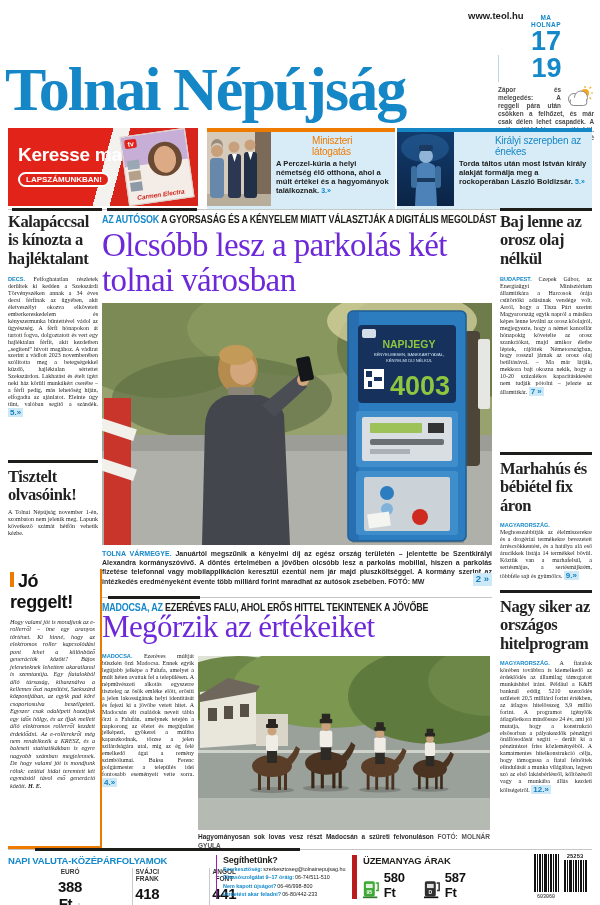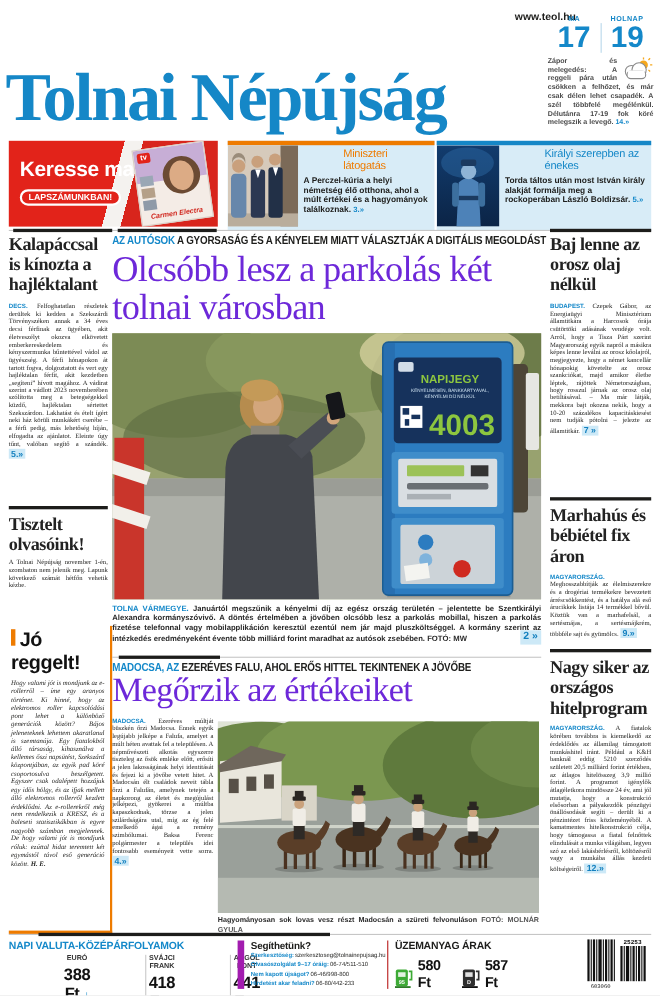--- a/index.html
+++ b/index.html
@@ -5,21 +5,21 @@
   html,body{margin:0;padding:0;background:#e8e8e8;}
   .page{position:relative;width:600px;height:905px;background:#fff;overflow:hidden;
         font-family:"Liberation Sans",sans-serif;color:#1d1d1b;}
   .abs{position:absolute;}
   
   .dateline{top:12px;left:9px;font-size:8px;color:#1d1d1b;letter-spacing:.1px;}
   .website{top:10px;left:468px;font-size:9.5px;font-weight:bold;}
   .masthead{top:18px;left:5px;font-family:"Liberation Serif",serif;font-weight:bold;
             font-size:62px;line-height:1;color:#1587c7;letter-spacing:-2px;margin-top:40px;}
   .weather{top:14px;left:498px;width:96px;}
-  .w-row{display:flex;}
+  .w-row{display:flex;flex-direction:column;}
   .w-cell{flex:1;text-align:center;}
   .w-lab{font-size:6.5px;font-weight:bold;color:#1587c7;letter-spacing:.4px;}
   .w-temp{font-size:27px;font-weight:800;color:#1488c9;line-height:1;}
   .w-div{border-left:1px solid #b8d8ea;}
   .w-text{margin-top:4px;font-size:6.4px;line-height:1.25;font-weight:bold;color:#4a4a4a;text-align:justify;}
   .w-text svg{float:right;margin:0 0 1px 3px;}
   .w-ref{color:#1488c9;font-weight:bold;}
   
   .promo{top:128px;height:78px;overflow:hidden;}
   .promo-left{left:8px;width:190px;background:linear-gradient(105deg,#e2231a 0 50%,#f4f2ef 50% 58%,#d8251c 58% 100%);}
@@ -74,24 +74,24 @@
   .greet-sig{font-weight:bold;}
   
   .f-title-blue{font-size:9.5px;font-weight:800;color:#1488c9;letter-spacing:-.2px;}
   .f-title-dark{font-size:9.5px;font-weight:800;color:#1d1d1b;letter-spacing:-.2px;}
   .cur-row{display:flex;margin-top:2px;}
   .cur-item{flex:1;text-align:center;padding:0 2px;margin-left:48px;}
   .cur-item + .cur-item{border-left:1px solid #c9c9c9;}
   .cur-lab{font-size:6.5px;font-weight:bold;color:#333;}
   .cur-val{font-size:15px;font-weight:800;color:#111;margin-top:3px;letter-spacing:-.3px;}
   .cur-arrow{color:#1488c9;font-size:11px;font-weight:bold;}
-  .help{border-left:6px solid #a21caf;padding-left:6px;}
+  .help{border-left:1px solid #a21caf;padding-left:6px;}
   .help-line{font-size:5.4px;line-height:1.55;color:#1d1d1b;}
   .help-lab{color:#1488c9;font-weight:bold;margin-right:1px;}
-  .fuel{border-left:1px solid #b91c1c;padding-left:6px;}
+  .fuel{border-left:5px solid #b91c1c;padding-left:6px;}
   .fuel-row{display:flex;align-items:flex-end;gap:4px;margin-top:4px;}
   .fuel-price{font-size:13px;font-weight:800;color:#111;margin-right:6px;letter-spacing:-.3px;}
 </style>
 </head>
 <body>
 
 <div class="page">
 
   <div class="abs website">www.teol.hu</div>
   <div class="abs masthead">Tolnai Népújság</div>

